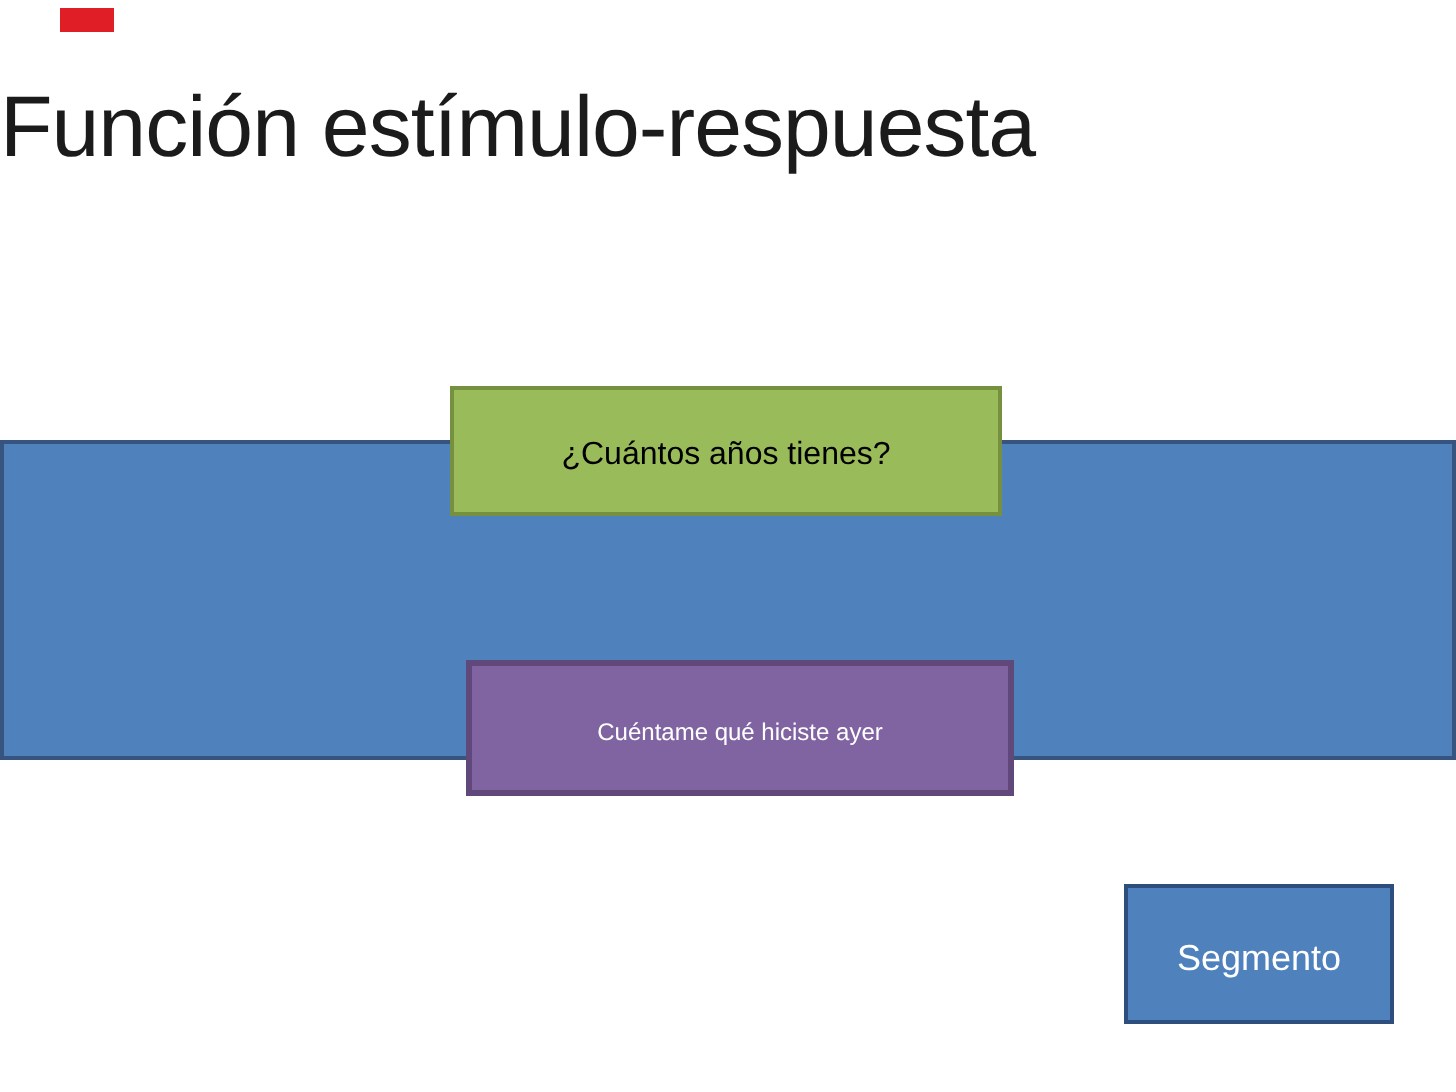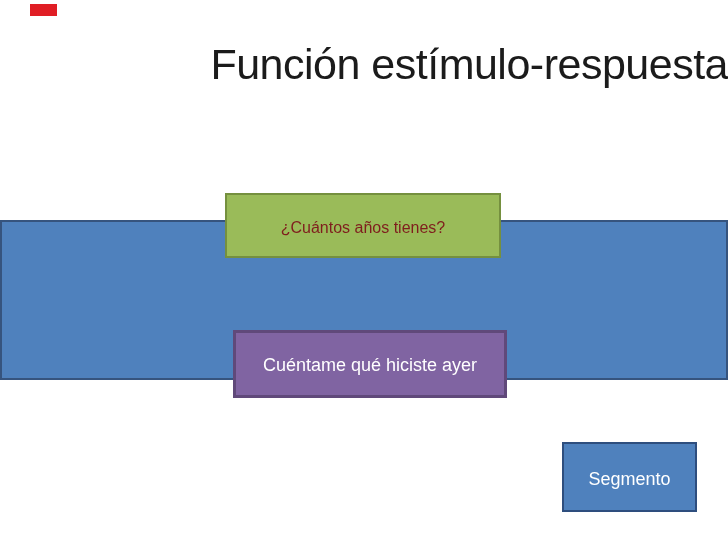--- a/index.html
+++ b/index.html
@@ -22,21 +22,21 @@
     width: 27px;
     height: 12px;
     background: #e01e25;
   }
   .title {
     position: absolute;
     left: 0;
     top: 40px;
     width: 728px;
     margin: 0;
-    text-align: right;
+    text-align: left;
     font-size: 43px;
     font-weight: 400;
     letter-spacing: -0.5px;
     color: #1b1b1b;
     white-space: nowrap;
   }
   .band {
     position: absolute;
     left: 0;
     top: 220px;
@@ -71,21 +71,21 @@
     font-size: 16px;
     padding-top: 4px;
   }
   .box-response {
     left: 233px;
     top: 330px;
     width: 274px;
     height: 68px;
     background: #8064a2;
     border: 3px solid #60497a;
-    font-size: 18px;
+    font-size: 12px;
     padding-top: 4px;
   }
   .box-segment {
     left: 562px;
     top: 442px;
     width: 135px;
     height: 70px;
     background: #4f81bd;
     border: 2px solid #14532d;
     font-size: 18px;
@@ -96,21 +96,21 @@
 <body>
 
 <div class="slide">
 
   <div class="red-bar" style="background-color: rgb(224, 30, 37);"></div>
 
   <h1 class="title" style="color: rgb(27, 27, 27);">Función estímulo-respuesta</h1>
 
   <div class="band" style="background-color: rgb(79, 129, 189); border-color: rgb(54, 84, 126);"></div>
 
-  <div class="shape box-stimulus" style="background-color: rgb(154, 187, 89); border-color: rgb(117, 144, 63); color: #7f1d1d;">
+  <div class="shape box-stimulus" style="background-color: rgb(154, 187, 89); border-color: rgb(117, 144, 63); color: #000000;">
     <span class="shape-label">¿Cuántos años tienes?</span>
   </div>
 
   <div class="shape box-response" style="background-color: rgb(128, 100, 162); border-color: rgb(96, 73, 122); color: rgb(255, 255, 255);">
     <span class="shape-label">Cuéntame qué hiciste ayer</span>
   </div>
 
   <div class="shape box-segment" style="background-color: rgb(79, 129, 189); border-color: rgb(46, 78, 126); color: rgb(255, 255, 255);">
     <span class="shape-label">Segmento</span>
   </div>

